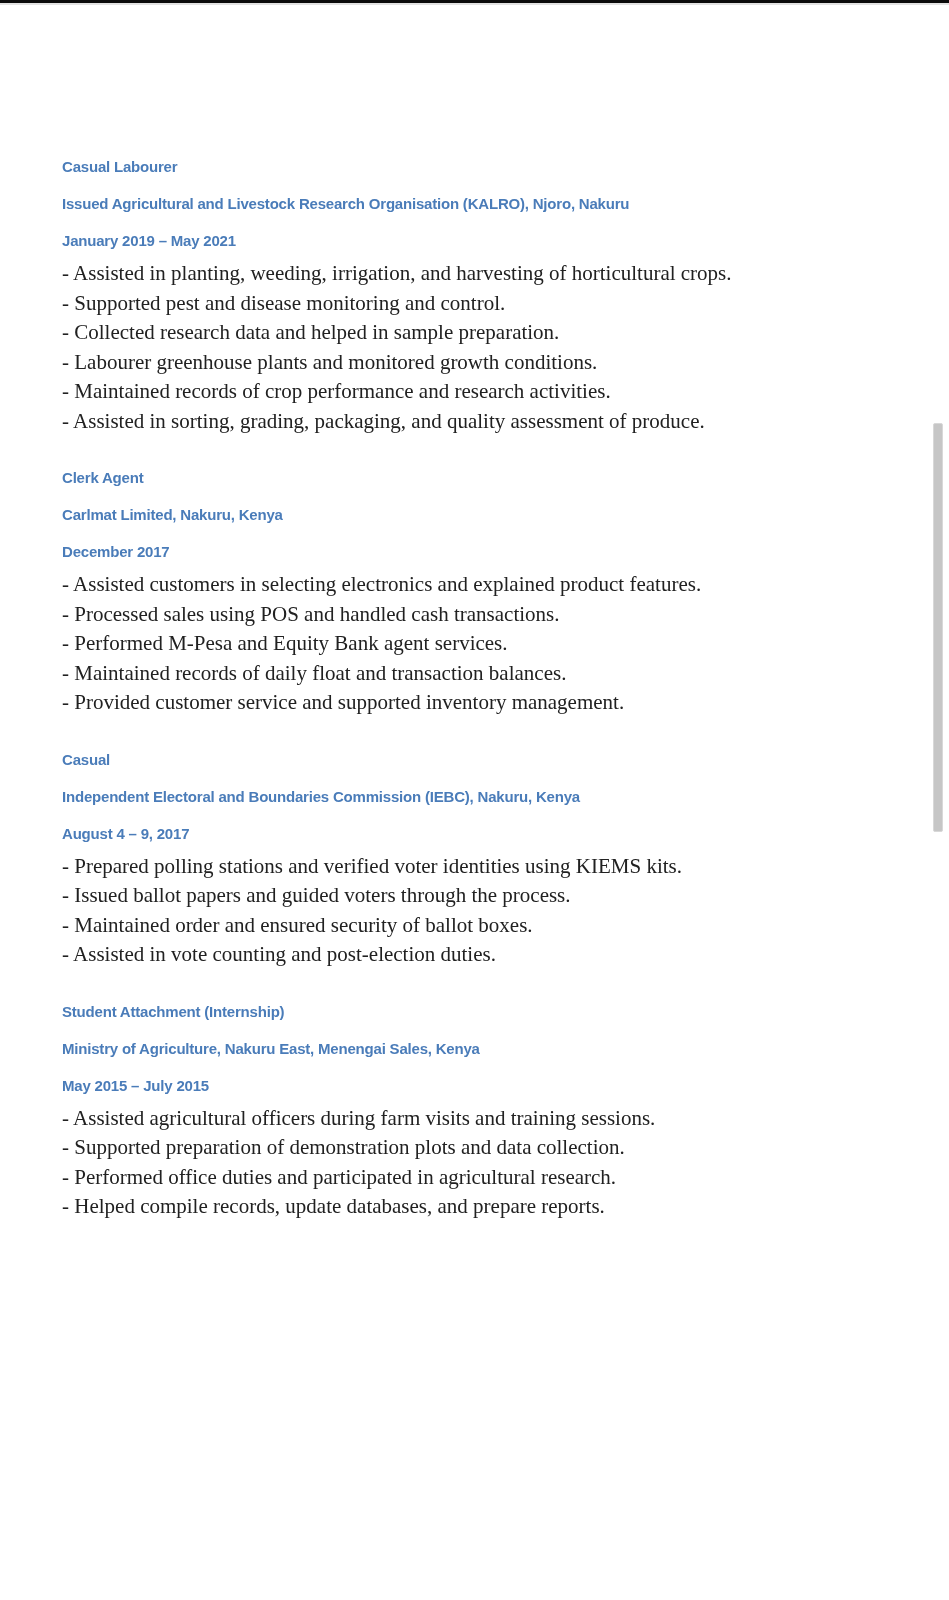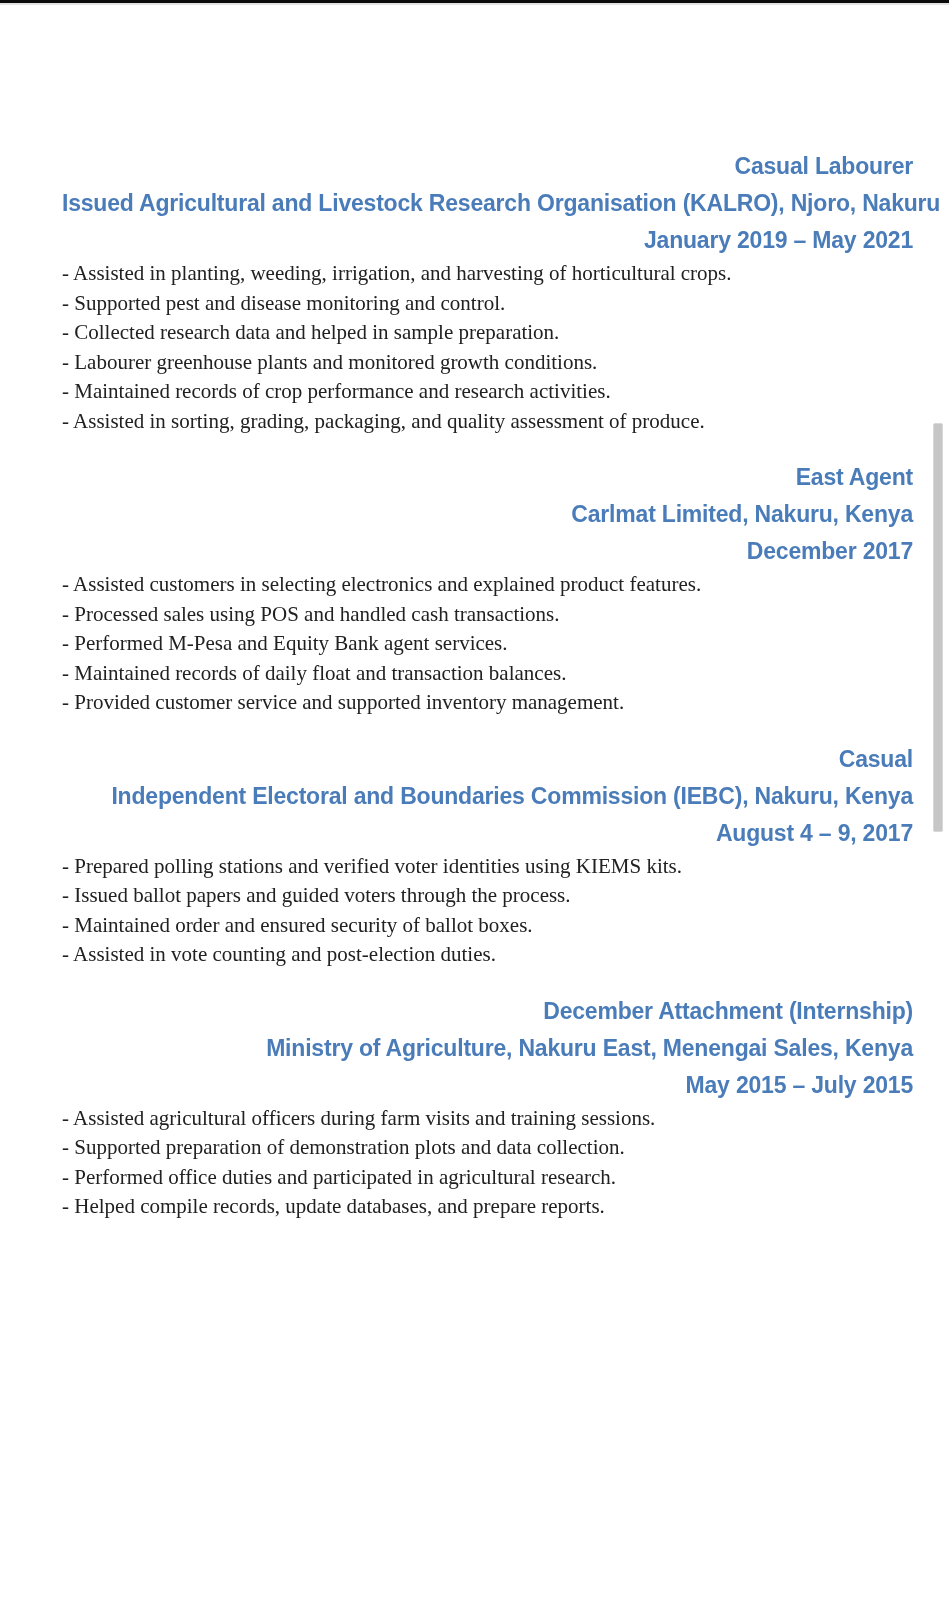--- a/index.html
+++ b/index.html
@@ -35,26 +35,25 @@
     left: 0;
     width: 933px;
     padding: 143px 20px 0 62px;
   }
 
   .resume-section { margin: 0 0 23px 0; }
 
   .job-heading-line {
     font-family: "Liberation Sans", sans-serif;
     font-weight: bold;
-    font-size: 23px;
+    font-size: 15px;
     line-height: 37px;
     color: var(--heading, #4a7cb9);
     white-space: nowrap;
     letter-spacing: -0.2px;
-    text-align: right;
   }
 
   .duties { margin-top: 0; }
 
   .duty-line {
     font-family: "Liberation Serif", serif;
     font-size: 21px;
     line-height: 29.5px;
     color: var(--bodytext, #212121);
     white-space: nowrap;
@@ -86,21 +85,21 @@
           <div class="duty-line">- Assisted in planting, weeding, irrigation, and harvesting of horticultural crops.</div>
           <div class="duty-line">- Supported pest and disease monitoring and control.</div>
           <div class="duty-line">- Collected research data and helped in sample preparation.</div>
           <div class="duty-line">- Labourer greenhouse plants and monitored growth conditions.</div>
           <div class="duty-line">- Maintained records of crop performance and research activities.</div>
           <div class="duty-line">- Assisted in sorting, grading, packaging, and quality assessment of produce.</div>
         </div>
   </div>
 
   <div class="resume-section">
-    <div class="job-heading-line">East Agent</div>
+    <div class="job-heading-line">Clerk Agent</div>
     <div class="job-heading-line">Carlmat Limited, Nakuru, Kenya</div>
     <div class="job-heading-line">December 2017</div>
     <div class="duties">
           <div class="duty-line">- Assisted customers in selecting electronics and explained product features.</div>
           <div class="duty-line">- Processed sales using POS and handled cash transactions.</div>
           <div class="duty-line">- Performed M-Pesa and Equity Bank agent services.</div>
           <div class="duty-line">- Maintained records of daily float and transaction balances.</div>
           <div class="duty-line">- Provided customer service and supported inventory management.</div>
         </div>
   </div>
@@ -111,21 +110,21 @@
     <div class="job-heading-line">August 4 – 9, 2017</div>
     <div class="duties">
           <div class="duty-line">- Prepared polling stations and verified voter identities using KIEMS kits.</div>
           <div class="duty-line">- Issued ballot papers and guided voters through the process.</div>
           <div class="duty-line">- Maintained order and ensured security of ballot boxes.</div>
           <div class="duty-line">- Assisted in vote counting and post-election duties.</div>
         </div>
   </div>
 
   <div class="resume-section">
-    <div class="job-heading-line">December Attachment (Internship)</div>
+    <div class="job-heading-line">Student Attachment (Internship)</div>
     <div class="job-heading-line">Ministry of Agriculture, Nakuru East, Menengai Sales, Kenya</div>
     <div class="job-heading-line">May 2015 – July 2015</div>
     <div class="duties">
           <div class="duty-line">- Assisted agricultural officers during farm visits and training sessions.</div>
           <div class="duty-line">- Supported preparation of demonstration plots and data collection.</div>
           <div class="duty-line">- Performed office duties and participated in agricultural research.</div>
           <div class="duty-line">- Helped compile records, update databases, and prepare reports.</div>
         </div>
   </div>
 </div>

